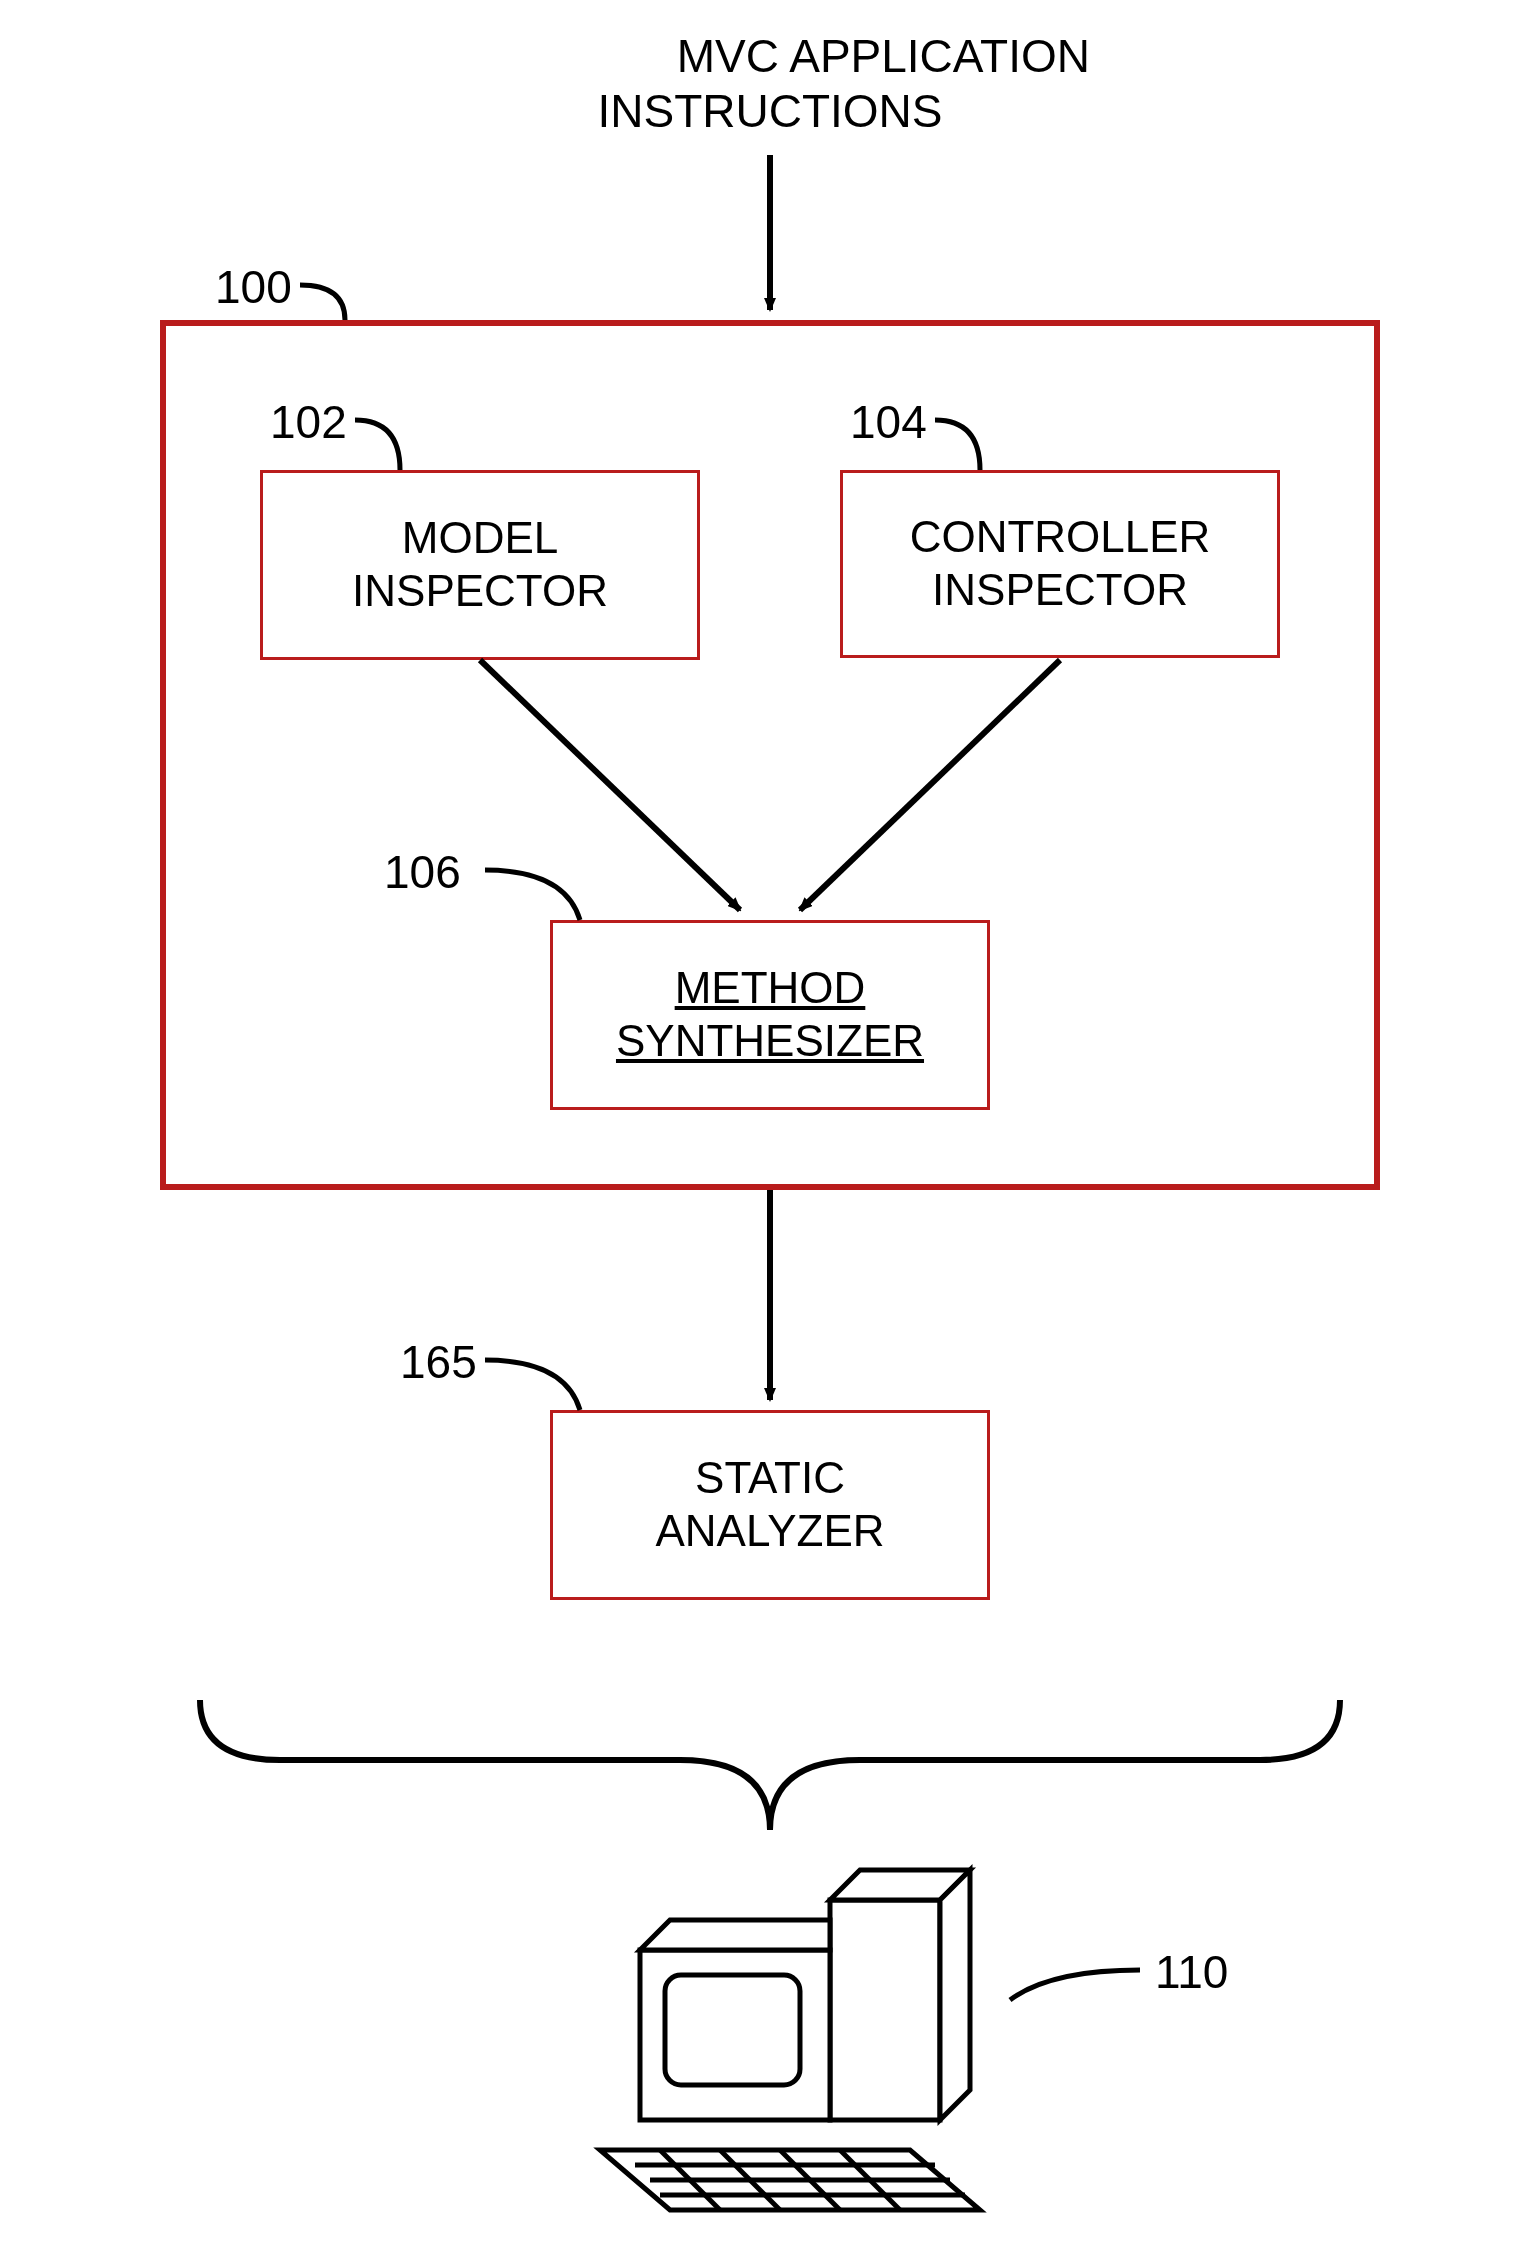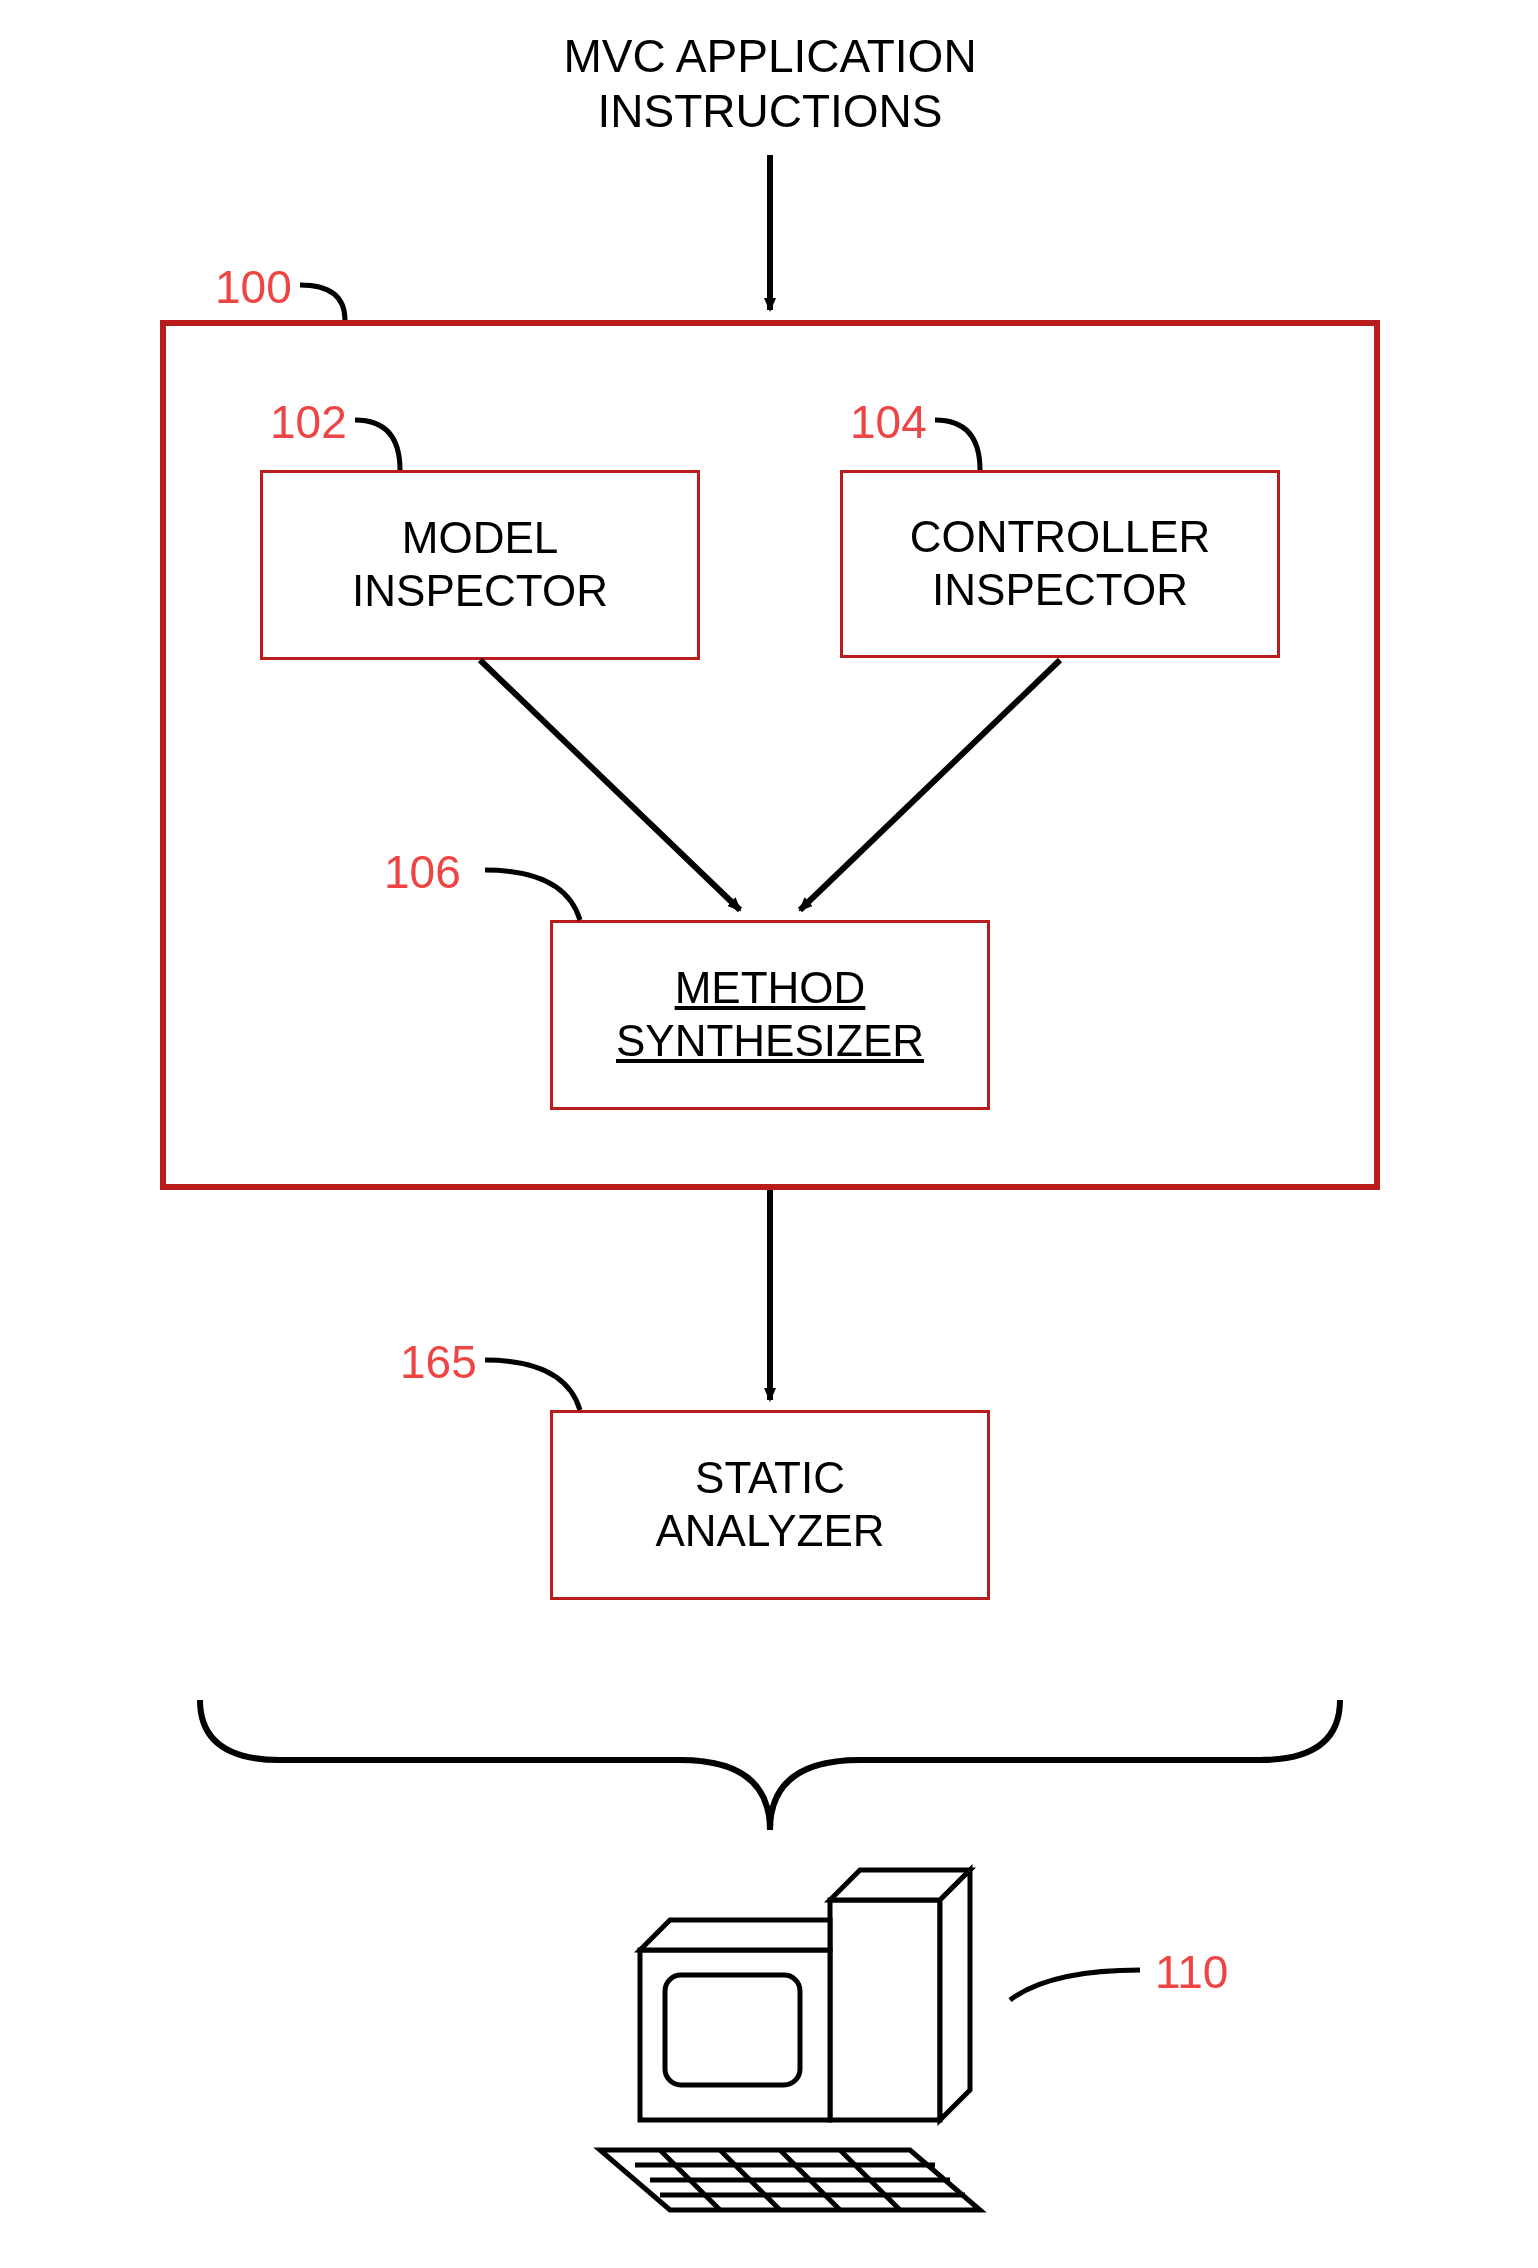--- a/index.html
+++ b/index.html
@@ -13,21 +13,21 @@
   .label {
     position: absolute;
     font-size: 46px;
     text-align: center;
     line-height: 1.15;
     color: #000;
   }
   .ref {
     position: absolute;
     font-size: 46px;
-    color: #ef4444;
+    color: #000000;
   }
   .box {
     position: absolute;
     border: 3px solid #b91c1c;
     background: #fff;
     display: flex;
     align-items: center;
     justify-content: center;
     text-align: center;
     font-size: 44px;
@@ -38,21 +38,21 @@
     position: absolute;
     left: 0; top: 0;
     width: 1538px;
     height: 2268px;
     pointer-events: none;
   }
 </style>
 </head>
 <body>
 
-<div class="label" style="left:450px; top:30px; width:640px;">MVC APPLICATION</div>
+<div class="label" style="left:450px; top:30px; width:640px;text-align:right;">MVC APPLICATION</div>
 <div class="label" style="left:450px; top:85px; width:640px;">INSTRUCTIONS</div>
 
 <div class="box" style="left:160px; top:320px; width:1220px; height:870px; border-width:6px;"></div>
 
 <div class="box" style="left:260px; top:470px; width:440px; height:190px;">
   <span style="white-space:pre-line;">MODEL
 INSPECTOR</span>
 </div>
 
 <div class="box" style="left:840px; top:470px; width:440px; height:188px;">

